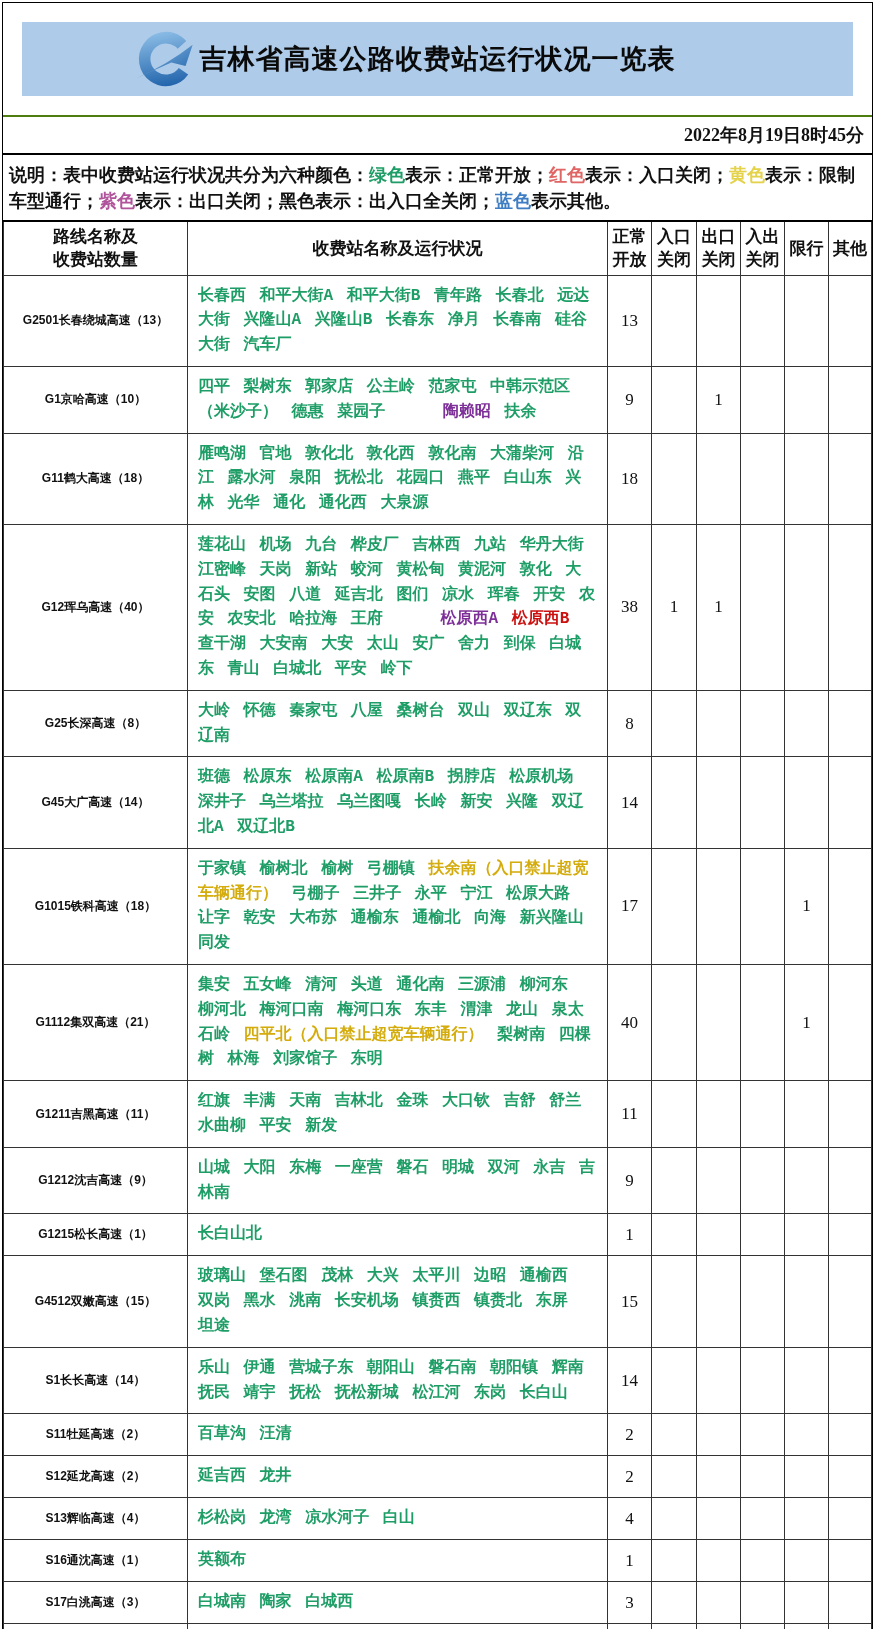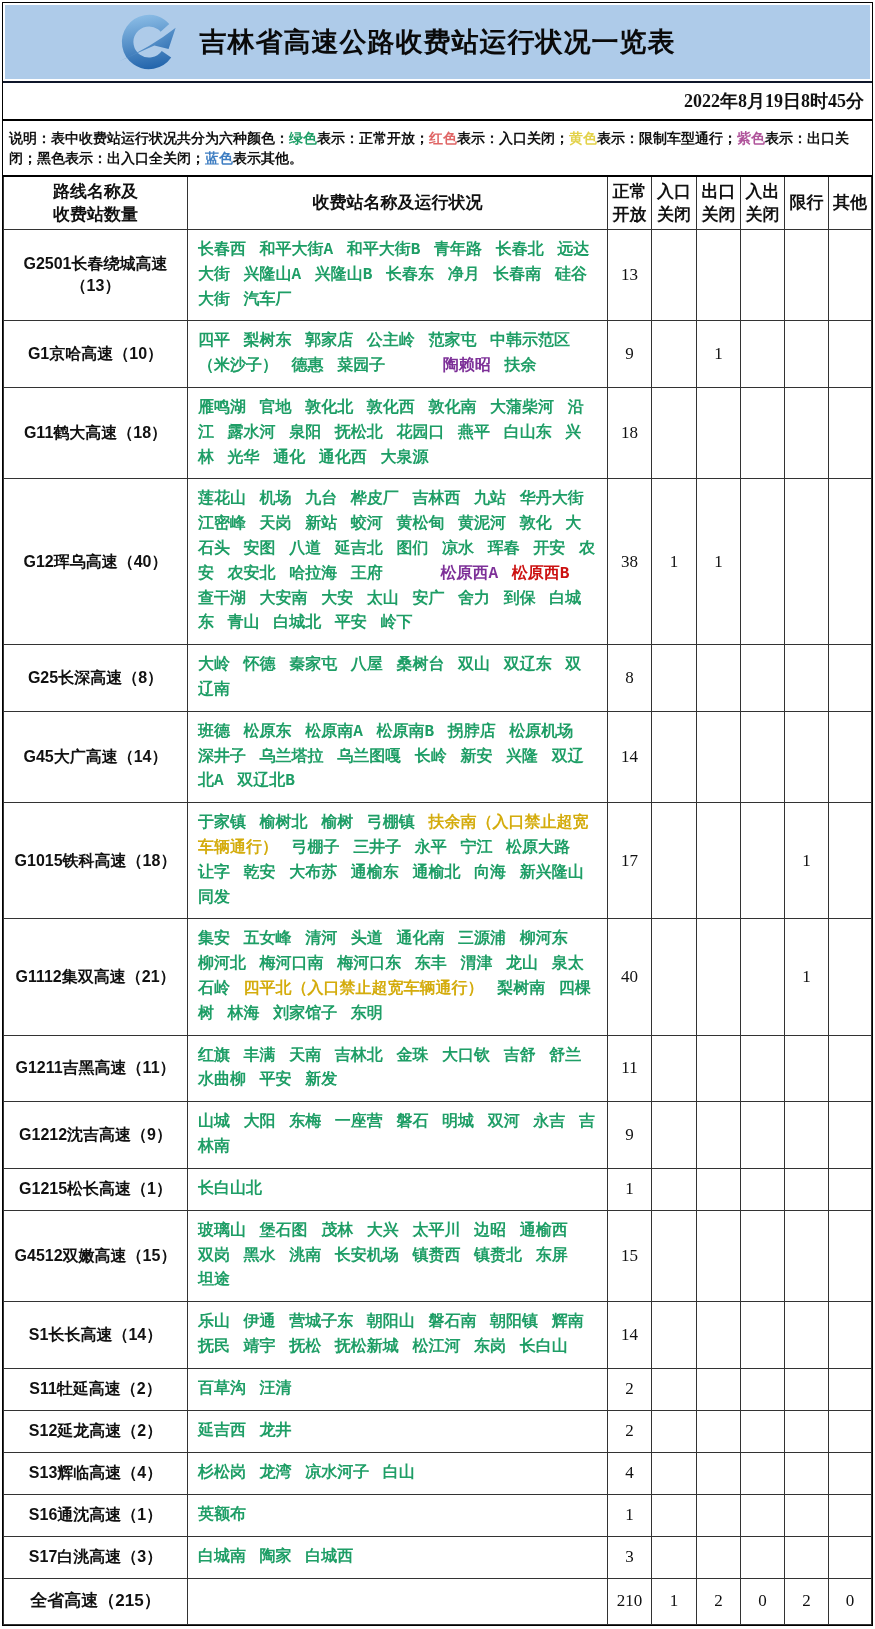--- a/index.html
+++ b/index.html
@@ -4,35 +4,35 @@
 <style>
   :root{
     --green:#1e9e66; --red:#cc1111; --yellow:#d4ac0d; --purple:#7d3098;
     --blue:#3f7ec2; --black:#111111; --banner_bg:#aecbe9;
   }
   *{box-sizing:border-box;}
   html,body{margin:0;padding:0;background:#ffffff;}
   body{width:875px;font-family:"Liberation Sans",sans-serif;color:#111;}
   .page{margin:2px;border:1px solid #000;}
   
-  .banner{background:var(--banner_bg);height:74px;display:flex;align-items:center;position:relative;margin:2px;}
+  .banner{background:var(--banner_bg);height:74px;display:flex;align-items:center;position:relative;margin:19px;}
   .logo{margin-left:98px;width:92px;height:64px;flex:0 0 auto;}
   .title{position:absolute;left:0;right:0;text-align:center;font-size:27px;font-weight:bold;letter-spacing:1px;color:#0a0a0a;}
   
-  .dateline{border-top:2px solid #0f172a;border-bottom:2px solid #000;height:40px;display:flex;align-items:center;justify-content:flex-end;padding-right:8px;font-size:18px;font-weight:bold;font-family:"Liberation Serif",serif;}
-  
-  .legend{padding:7px 6px 6px 6px;font-size:14px;font-weight:bold;line-height:1.45;}
+  .dateline{border-top:2px solid #4d7c0f;border-bottom:2px solid #000;height:40px;display:flex;align-items:center;justify-content:flex-end;padding-right:8px;font-size:18px;font-weight:bold;font-family:"Liberation Serif",serif;}
+  
+  .legend{padding:7px 6px 6px 6px;font-size:18px;font-weight:bold;line-height:1.45;}
   .legend .seg{white-space:pre-wrap;}
   .c-green{color:var(--green);} .c-red{color:#e06666;} .c-yellow{color:#e3d24a;}
   .c-purple{color:#b0549b;} .c-blue{color:var(--blue);} .c-black{color:#111;}
   
   table.status{width:100%;border-collapse:collapse;table-layout:fixed;border-top:2px solid #000;}
   table.status th,table.status td{border:1px solid #333;}
   th.h{font-size:17px;font-weight:bold;text-align:center;vertical-align:middle;white-space:pre-line;height:54px;padding:2px;}
-  td.route{font-size:16px;font-weight:bold;text-align:center;vertical-align:middle;padding:2px;line-height:1.4;}
+  td.route{font-size:12px;font-weight:bold;text-align:center;vertical-align:middle;padding:2px;line-height:1.4;}
   td.stations{font-size:16px;font-weight:bold;vertical-align:middle;padding:8px 10px;line-height:1.55;word-spacing:4px;color:var(--green);font-family:Liberation Mono, monospace;}
   td.stations .st-green{color:var(--green);}
   td.stations .st-red{color:var(--red);}
   td.stations .st-purple{color:var(--purple);padding-left:44px;}
   td.stations .st-yellow{color:var(--yellow);}
   td.cnt{font-size:17px;text-align:center;vertical-align:middle;font-family:"Liberation Serif",serif;height:42px;padding:1px;}
   tr.total td{height:46px;}
   tr.total td.route{font-size:17px;}
 </style>
 </head>

